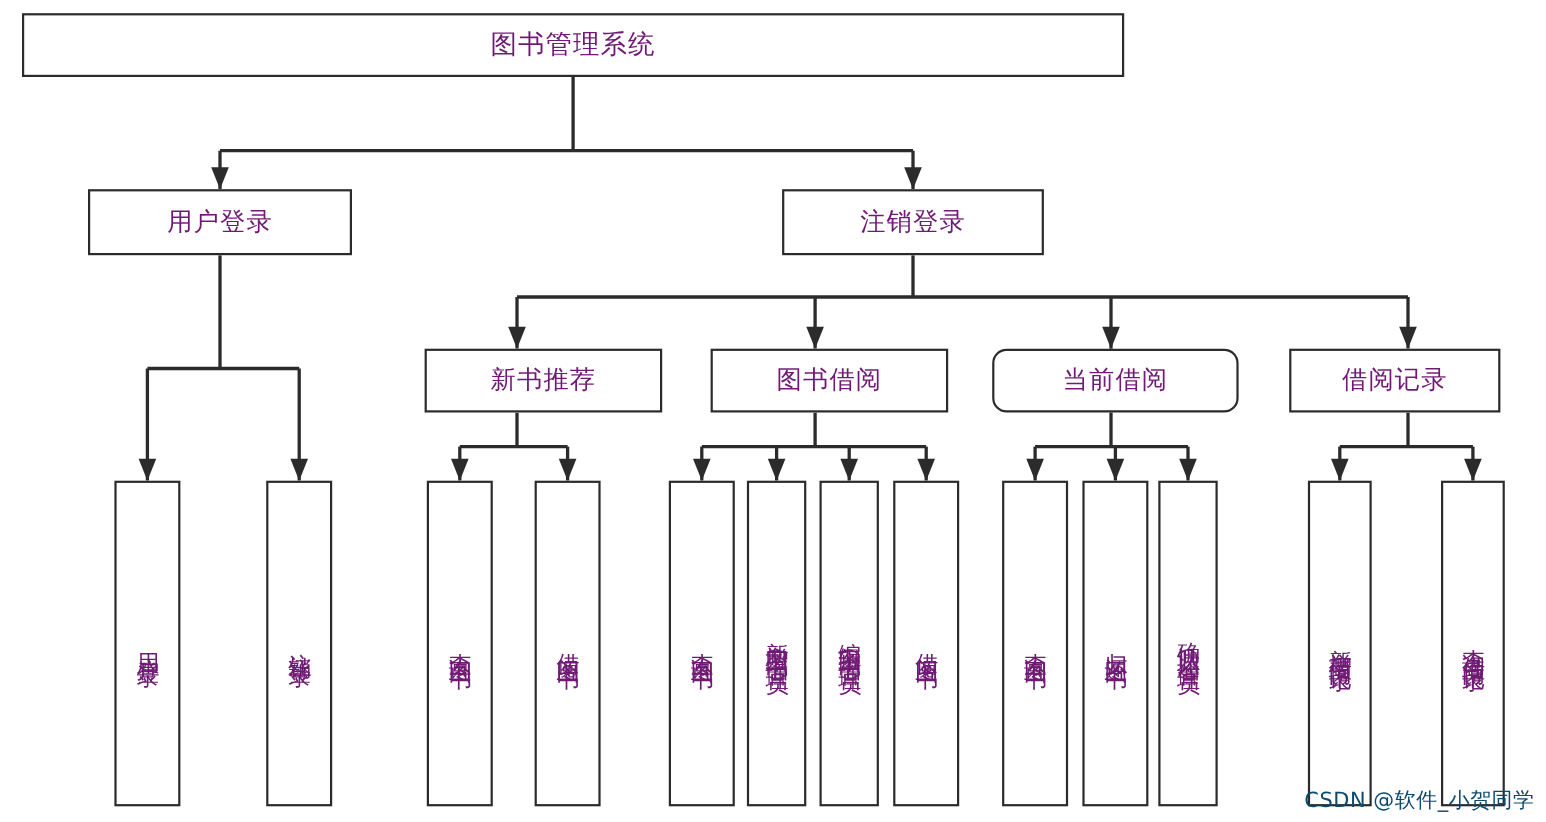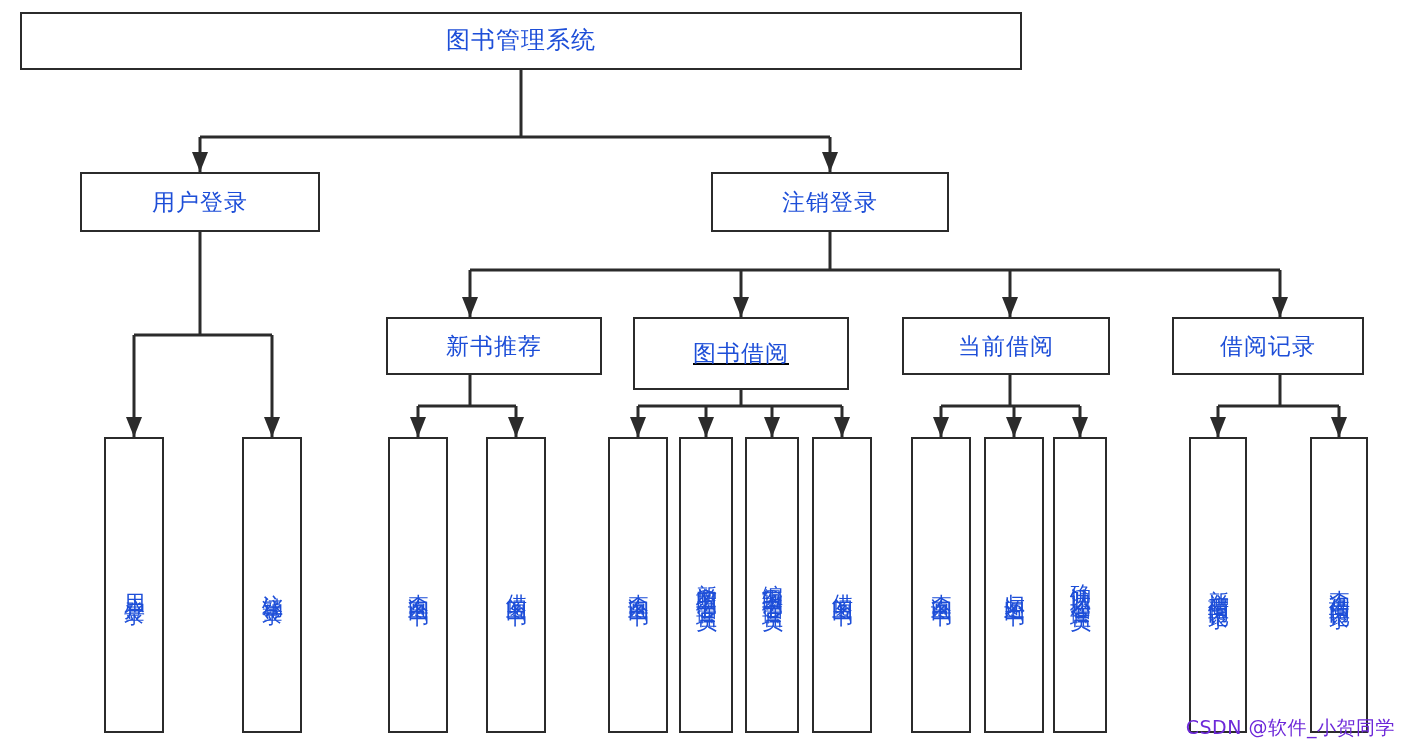--- a/index.html
+++ b/index.html
@@ -15,21 +15,21 @@
   .node-box{
     position:absolute;
     background:#ffffff;
     border:2.5px solid #2b2b2b;
     box-sizing:border-box;
     display:flex;
     align-items:center;
     justify-content:center;
   }
   .node-label{
-    color:#1d4ed8;
+    color:#701a75;
     font-size:23px;
     line-height:1.15;
     letter-spacing:1px;
     white-space:nowrap;
     user-select:none;
   }
   .node-box.vertical{
     align-items:center;
     justify-content:center;
   }
@@ -49,21 +49,21 @@
     width:1405px;height:747px;
     pointer-events:none;
   }
   .conn-line{stroke:#2b2b2b;stroke-width:3;fill:none;}
   .conn-arrow{fill:#2b2b2b;}
 
   #watermark{
     position:absolute;
     right:10px;
     bottom:6px;
-    color:#6d28d9;
+    color:#0c4a6e;
     font-size:19px;
     letter-spacing:0.5px;
     user-select:none;
     white-space:nowrap;
   }
 </style>
 </head>
 <body>
 
 <div id="diagram-root">
@@ -127,24 +127,24 @@
       </div>
       <div class="node-box" style="left: 80px; top: 172px; width: 240px; height: 60px;">
         <span class="node-label">用户登录</span>
       </div>
       <div class="node-box" style="left: 711px; top: 172px; width: 238px; height: 60px;">
         <span class="node-label">注销登录</span>
       </div>
       <div class="node-box" style="left: 362px; top: 317px; width: 216px; height: 58px; margin-left: 24px;">
         <span class="node-label">新书推荐</span>
       </div>
-      <div class="node-box" style="left: 633px; top: 317px; width: 216px; height: 73px; text-decoration: underline;">
+      <div class="node-box" style="left: 646px; top: 317px; width: 216px; height: 58px;">
         <span class="node-label">图书借阅</span>
       </div>
-      <div class="node-box" style="left: 902px; top: 317px; width: 208px; height: 58px;">
+      <div class="node-box" style="left: 902px; top: 317px; width: 224px; height: 58px; border-radius: 13px;">
         <span class="node-label">当前借阅</span>
       </div>
       <div class="node-box" style="left: 1172px; top: 317px; width: 192px; height: 58px;">
         <span class="node-label">借阅记录</span>
       </div>
       <div class="node-box vertical" style="left: 104px; top: 437px; width: 60px; height: 296px;">
         <span class="node-label">用户登录</span>
       </div>
       <div class="node-box vertical" style="left: 242px; top: 437px; width: 60px; height: 296px;">
         <span class="node-label">注销登录</span>

